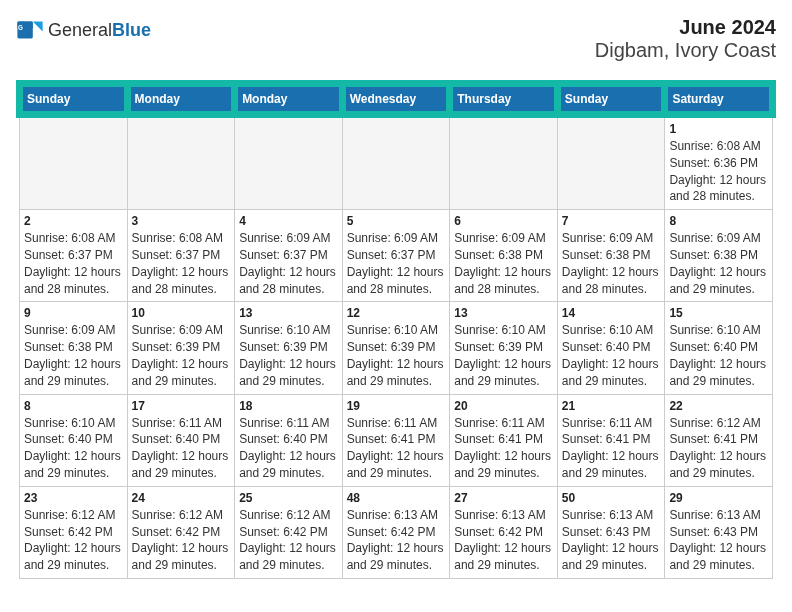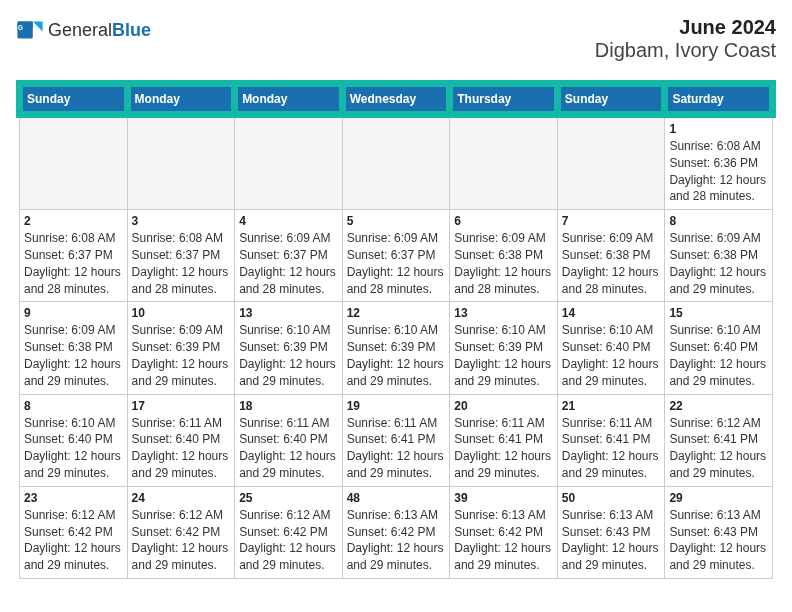--- a/index.html
+++ b/index.html
@@ -232,21 +232,21 @@
           </td>
           <td>
             <span class="day-number">25</span>
             <div class="day-info">Sunrise: 6:12 AM<br>Sunset: 6:42 PM<br>Daylight: 12 hours and 29 minutes.</div>
           </td>
           <td>
             <span class="day-number">48</span>
             <div class="day-info">Sunrise: 6:13 AM<br>Sunset: 6:42 PM<br>Daylight: 12 hours and 29 minutes.</div>
           </td>
           <td>
-            <span class="day-number">39</span>
+            <span class="day-number">27</span>
             <div class="day-info">Sunrise: 6:13 AM<br>Sunset: 6:42 PM<br>Daylight: 12 hours and 29 minutes.</div>
           </td>
           <td>
             <span class="day-number">50</span>
             <div class="day-info">Sunrise: 6:13 AM<br>Sunset: 6:43 PM<br>Daylight: 12 hours and 29 minutes.</div>
           </td>
           <td>
             <span class="day-number">29</span>
             <div class="day-info">Sunrise: 6:13 AM<br>Sunset: 6:43 PM<br>Daylight: 12 hours and 29 minutes.</div>
           </td>

